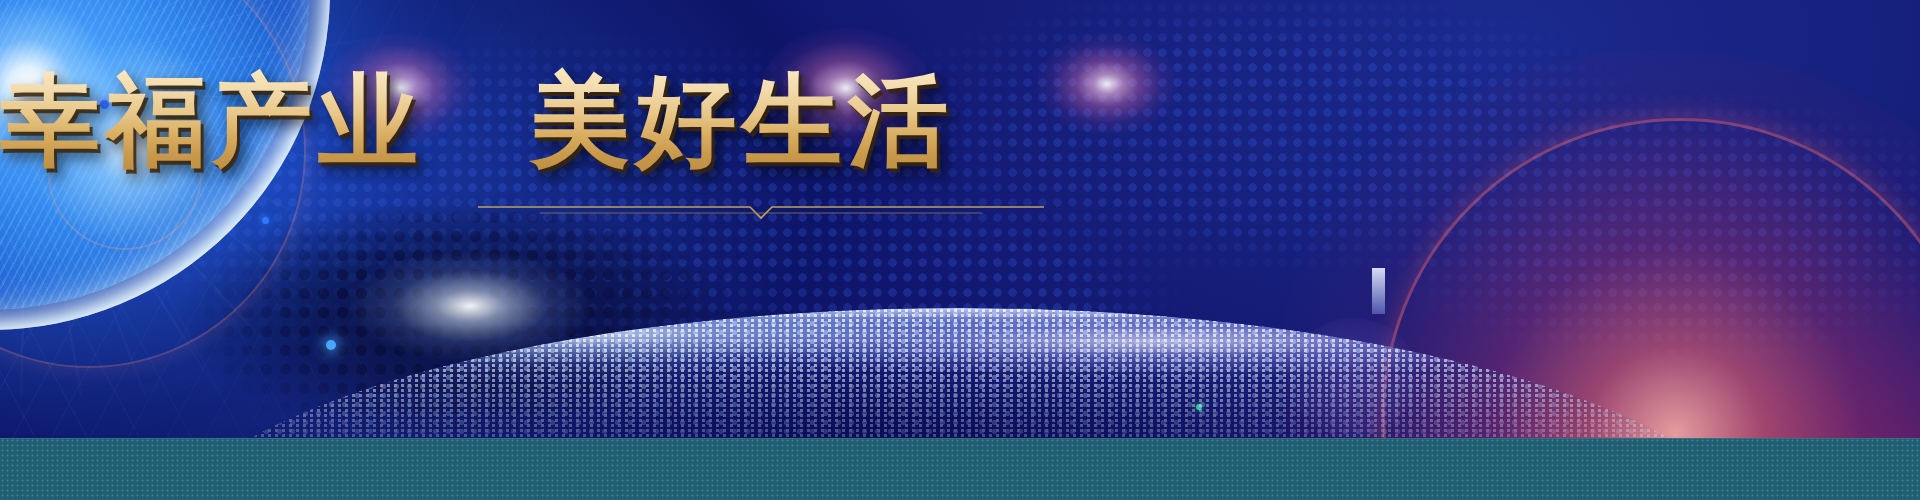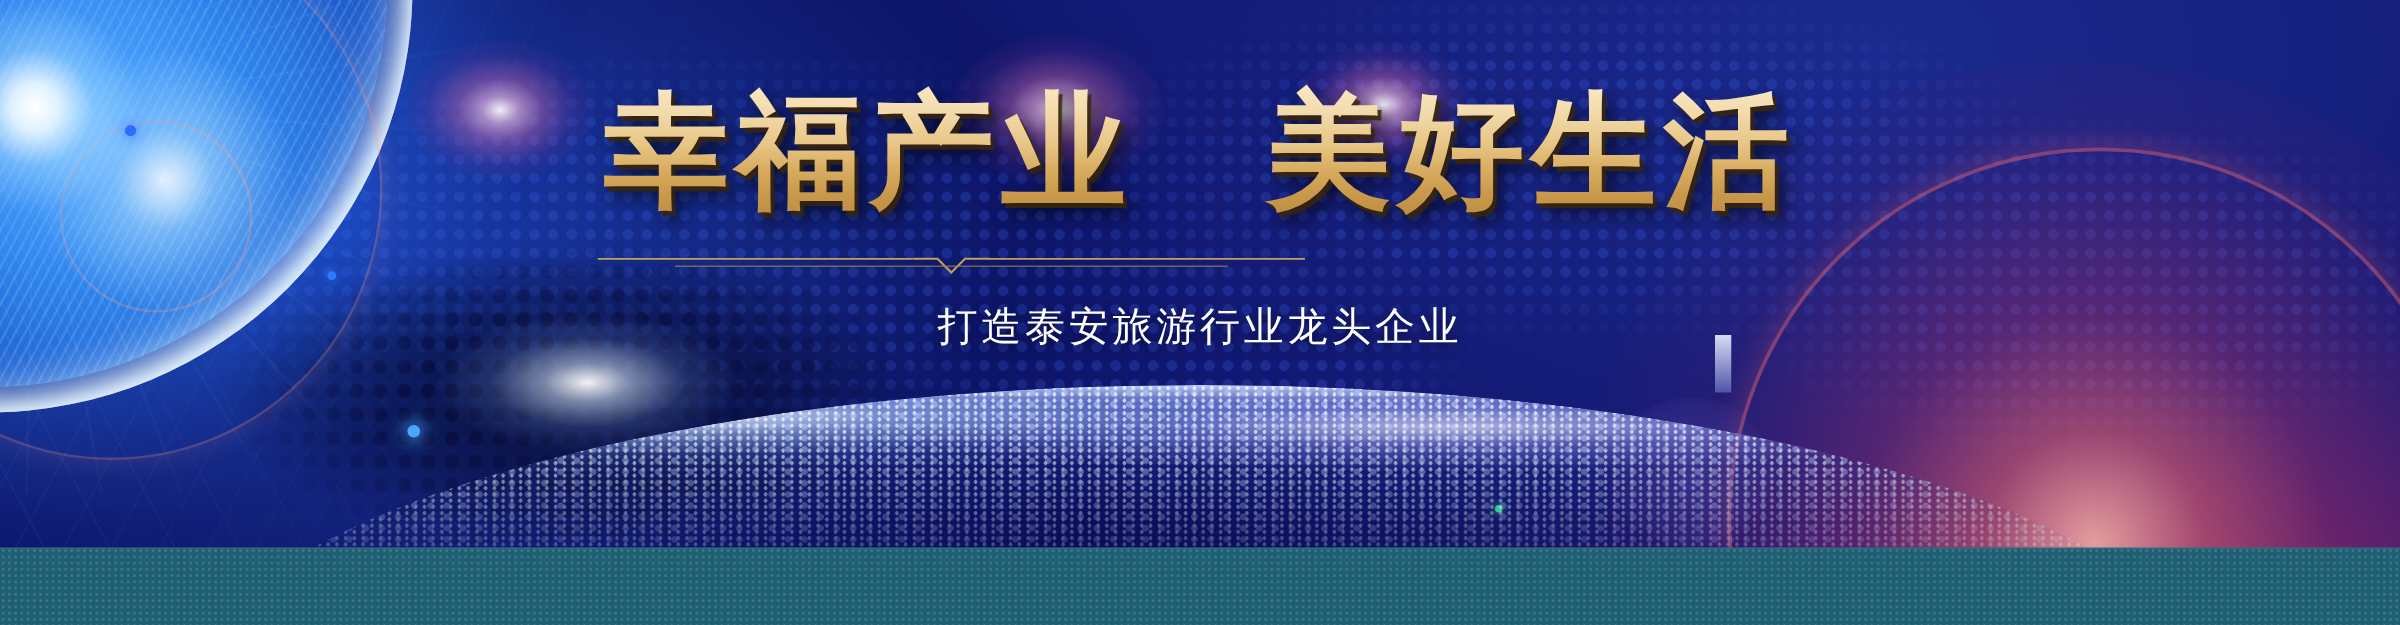--- a/index.html
+++ b/index.html
@@ -230,21 +230,20 @@
     position:absolute;
     left:1152px; top:56px;
     width:13px; height:46px;
     background:linear-gradient(180deg, rgba(235,240,255,.9), rgba(120,140,220,.5));
   }
 
   
   .headline-wrap{
     position:absolute;
     left:0; right:0; top:62px;
-    text-align:center;
     z-index:6;
   }
   .headline{
     display:inline-block;
     font-family:"DejaVu Sans","Liberation Sans",sans-serif;
     font-size:100px;
     font-weight:700;
     line-height:1.18;
     letter-spacing:6px;
     white-space:pre;
@@ -367,19 +366,18 @@
 
   <div class="divider">
     <svg width="566" height="26" viewBox="0 0 566 26">
       <line x1="0" y1="11" x2="252" y2="11" stroke="#c2a05e" stroke-width="1.4"></line>
       <line x1="314" y1="11" x2="566" y2="11" stroke="#c2a05e" stroke-width="1.4"></line>
       <polyline points="252,11 272,11 283,22 294,11 314,11" fill="none" stroke="#c2a05e" stroke-width="1.6"></polyline>
       <line x1="62" y1="17" x2="504" y2="17" stroke="#9b7f48" stroke-width="1.1" opacity="0.75"></line>
     </svg>
   </div>
 
-  <div class="subtitle">打造泰安旅游行业龙头企业</div>
 
   <div class="bottom-bar">
     <div class="bottom-bar-top"></div>
   </div>
 
 </div>
 
 </body></html>

